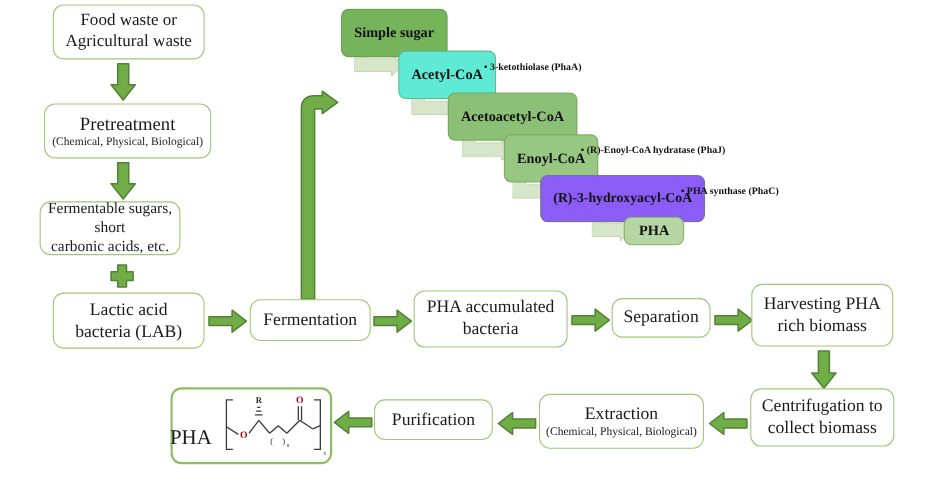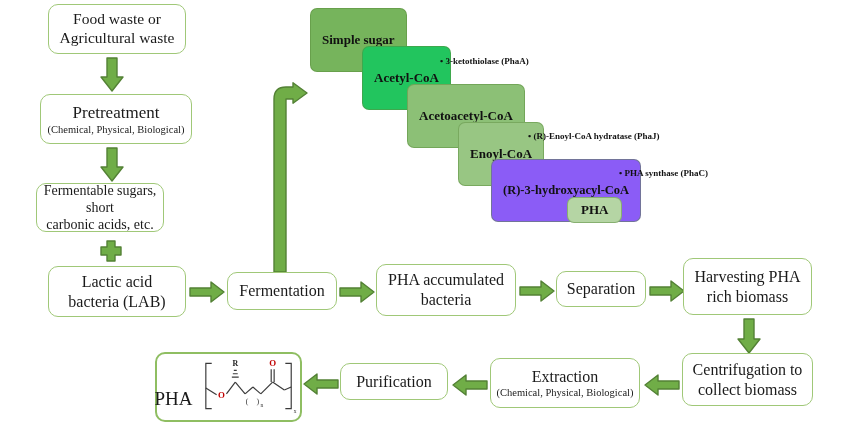--- a/index.html
+++ b/index.html
@@ -3,23 +3,23 @@
 <meta charset="utf-8">
 <style>
   html,body{margin:0;padding:0;background:#fff;}
   .canvas{position:relative;width:846px;height:443px;background:#ffffff;
     font-family:"Liberation Serif","DejaVu Serif",serif;overflow:hidden;color:#1a1a1a;}
   .wbox{position:absolute;background:#fff;border:1.6px solid #a0c878;border-radius:10px;
     display:flex;flex-direction:column;align-items:center;justify-content:center;
     text-align:center;box-sizing:border-box;}
   .wlabel{white-space:pre-line;line-height:1.22;}
   .wsub{font-size:10.5px;line-height:1.1;margin-top:0;white-space:nowrap;}
-  .pbox{position:absolute;border-radius:7px;padding:23px 11px;font-weight:bold;font-size:13px;
+  .pbox{position:absolute;border-radius:7px;padding:13px 11px;font-weight:bold;font-size:13px;
     white-space:nowrap;color:#111;border:1px solid rgba(90,140,60,.5);box-sizing:border-box;}
-  .step0{background:#76b45c}.step1{background:#22c55e}.step2{background:#8cc076}
+  .step0{background:#76b45c}.step1{background:#5eead4}.step2{background:#8cc076}
   .step3{background:#98c683}.step4{background:#8b5cf6}.step5{background:#b5d5a4}
   .enzyme{position:absolute;font-size:9px;font-weight:bold;white-space:nowrap;color:#111;}
   .arr{position:absolute;display:block;}
   polygon.block,path.block{fill:#70ad47;stroke:#538135;stroke-width:1.4;stroke-linejoin:round;}
   polygon.lightc{fill:#d7e6cb;stroke:#c2d8ae;stroke-width:1;stroke-linejoin:round;}
   .pha-inner{display:flex;flex-direction:row;align-items:flex-end;gap:4px;padding:2px 4px;}
   .pha-name{font-size:19px;padding-bottom:8px;}
   .structsvg text{font-family:"Liberation Serif","DejaVu Serif",serif;}
   .atomO{fill:#c00000;font-size:9px;font-weight:bold;text-anchor:middle;}
   .atomR{fill:#222;font-size:8px;font-weight:bold;text-anchor:middle;}

